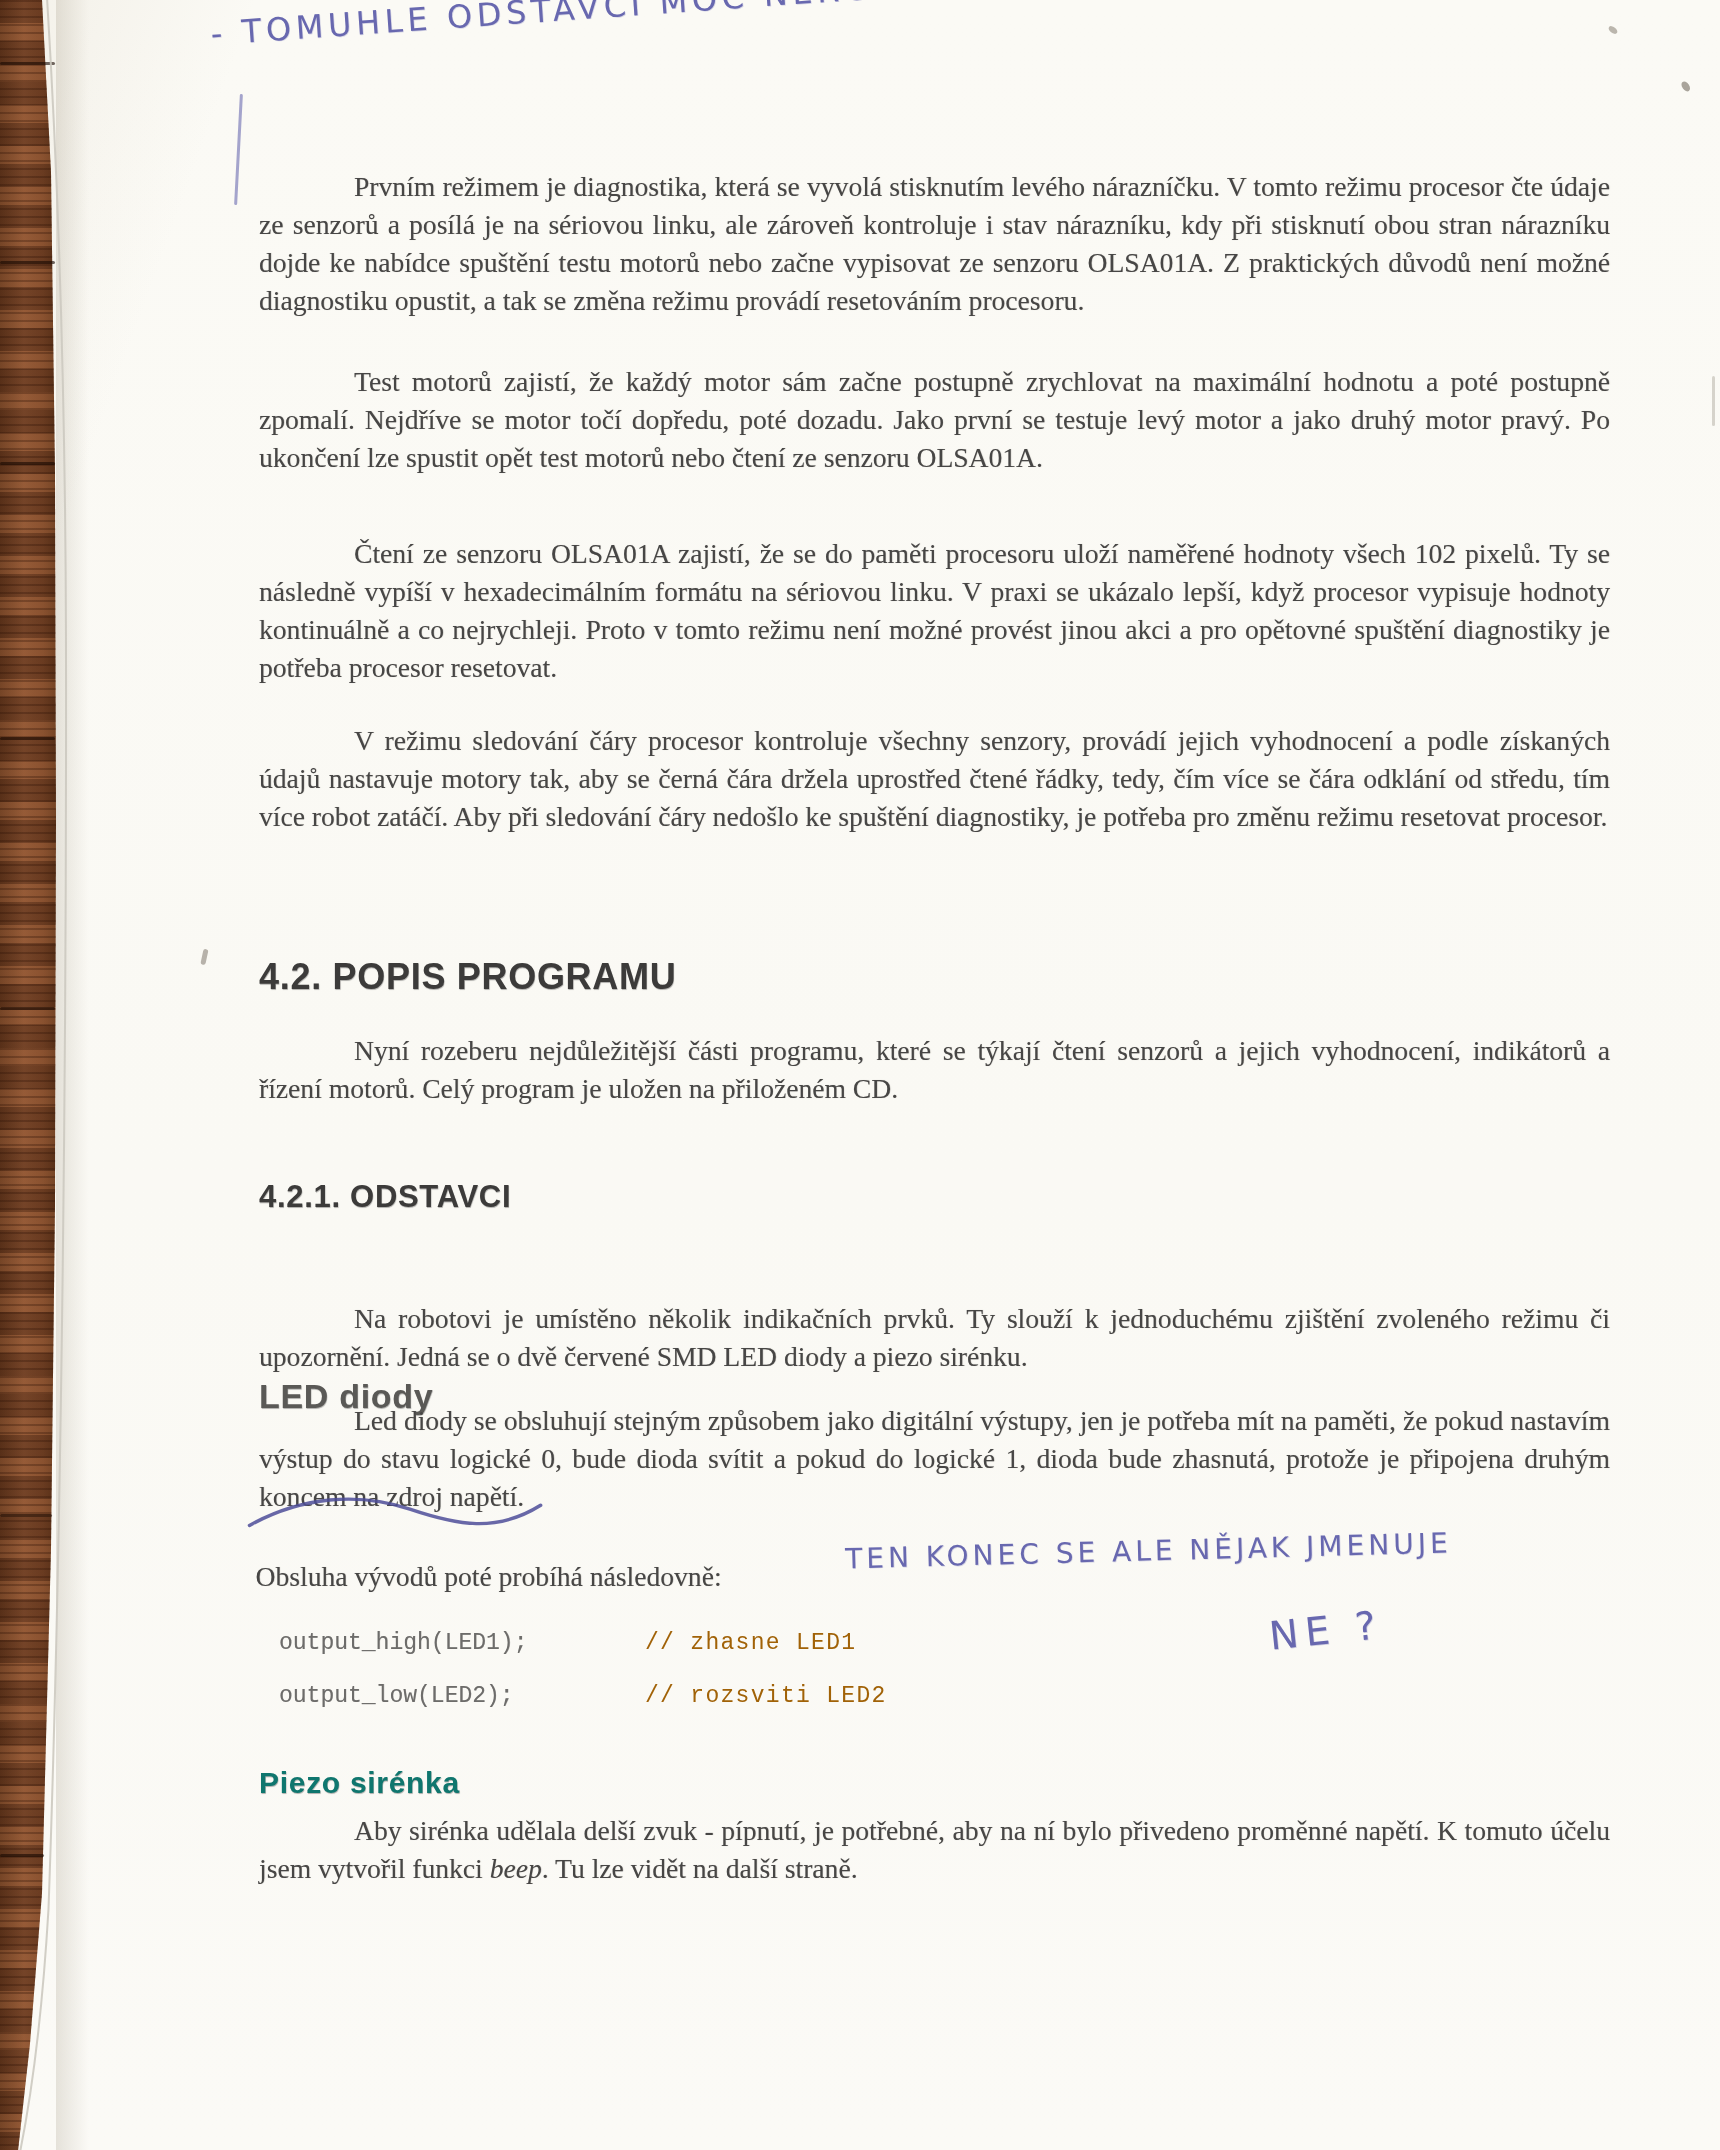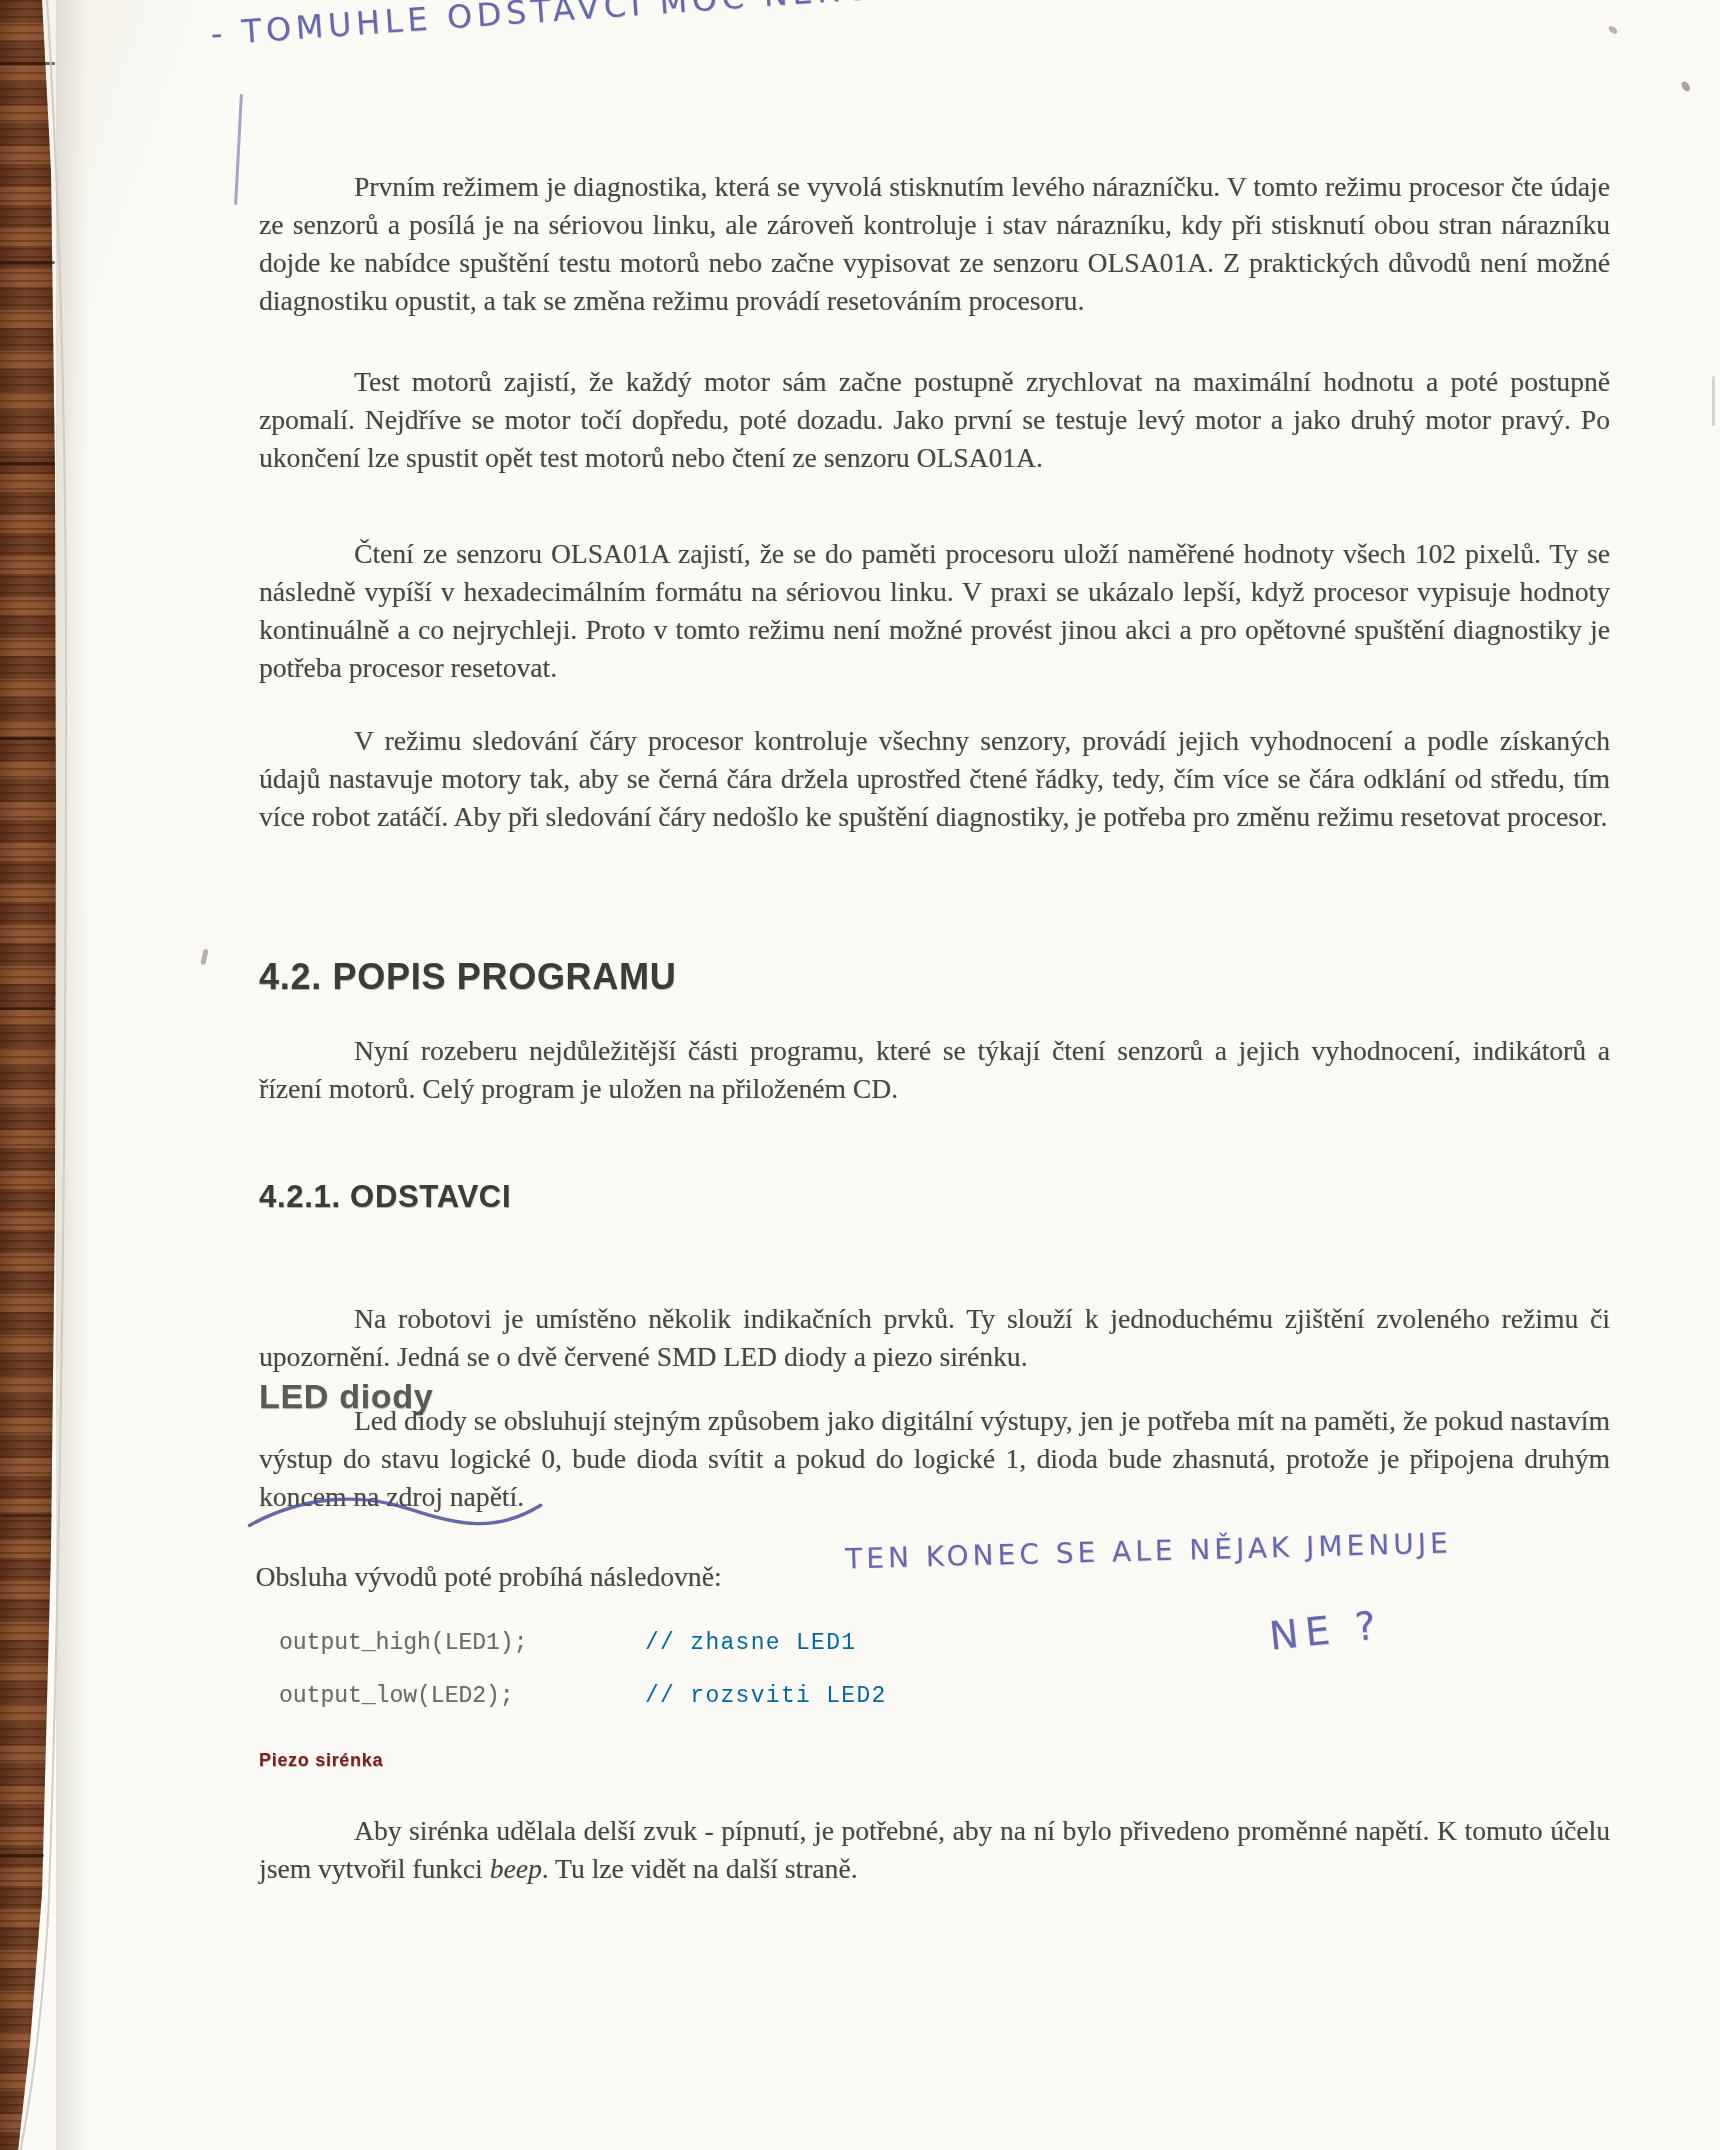--- a/index.html
+++ b/index.html
@@ -41,27 +41,27 @@
     margin-top:16px;
   }
   .para.noindent{text-indent:0;}
   .h-sans{
     position:absolute;left:0;font-family:"Liberation Sans",sans-serif;font-weight:bold;color:#3c3b3a;
     text-shadow:0.5px 0.5px 0.7px rgba(70,70,70,.4);letter-spacing:0.7px;
   }
   .h-main{font-size:36px;}
   .h-sub{font-size:31px;}
   .h-small{font-size:34px;color:#5a5956;}
-  .h-small2{font-size:18px;color:#7f1d1d;}
+  .h-small2{font-size:30px;color:#0f766e;}
 
   
   .code-block{position:absolute;left:279px;top:1608px;font-family:"Liberation Mono","DejaVu Sans Mono",monospace;font-size:23px;line-height:35px;}
   .code-row{display:flex;margin-top:18px;}
   .code-text{color:#6d6c6a;width:366px;text-shadow:0.3px 0.3px 0 rgba(90,90,90,.35);}
-  .code-comment{color:#0369a1;letter-spacing:1.3px;}
+  .code-comment{color:#a16207;letter-spacing:1.3px;}
 
   
   .ink{
     position:absolute;color:#5c5caa;font-family:"DejaVu Sans",sans-serif;
     opacity:.92;
   }
   .ink-top{
     left:212px;top:15px;width:1143px;font-size:32px;letter-spacing:4.7px;
     transform:rotate(-4deg);transform-origin:left bottom;
     text-shadow:0.7px 0.7px 0 rgba(92,92,170,.25);

